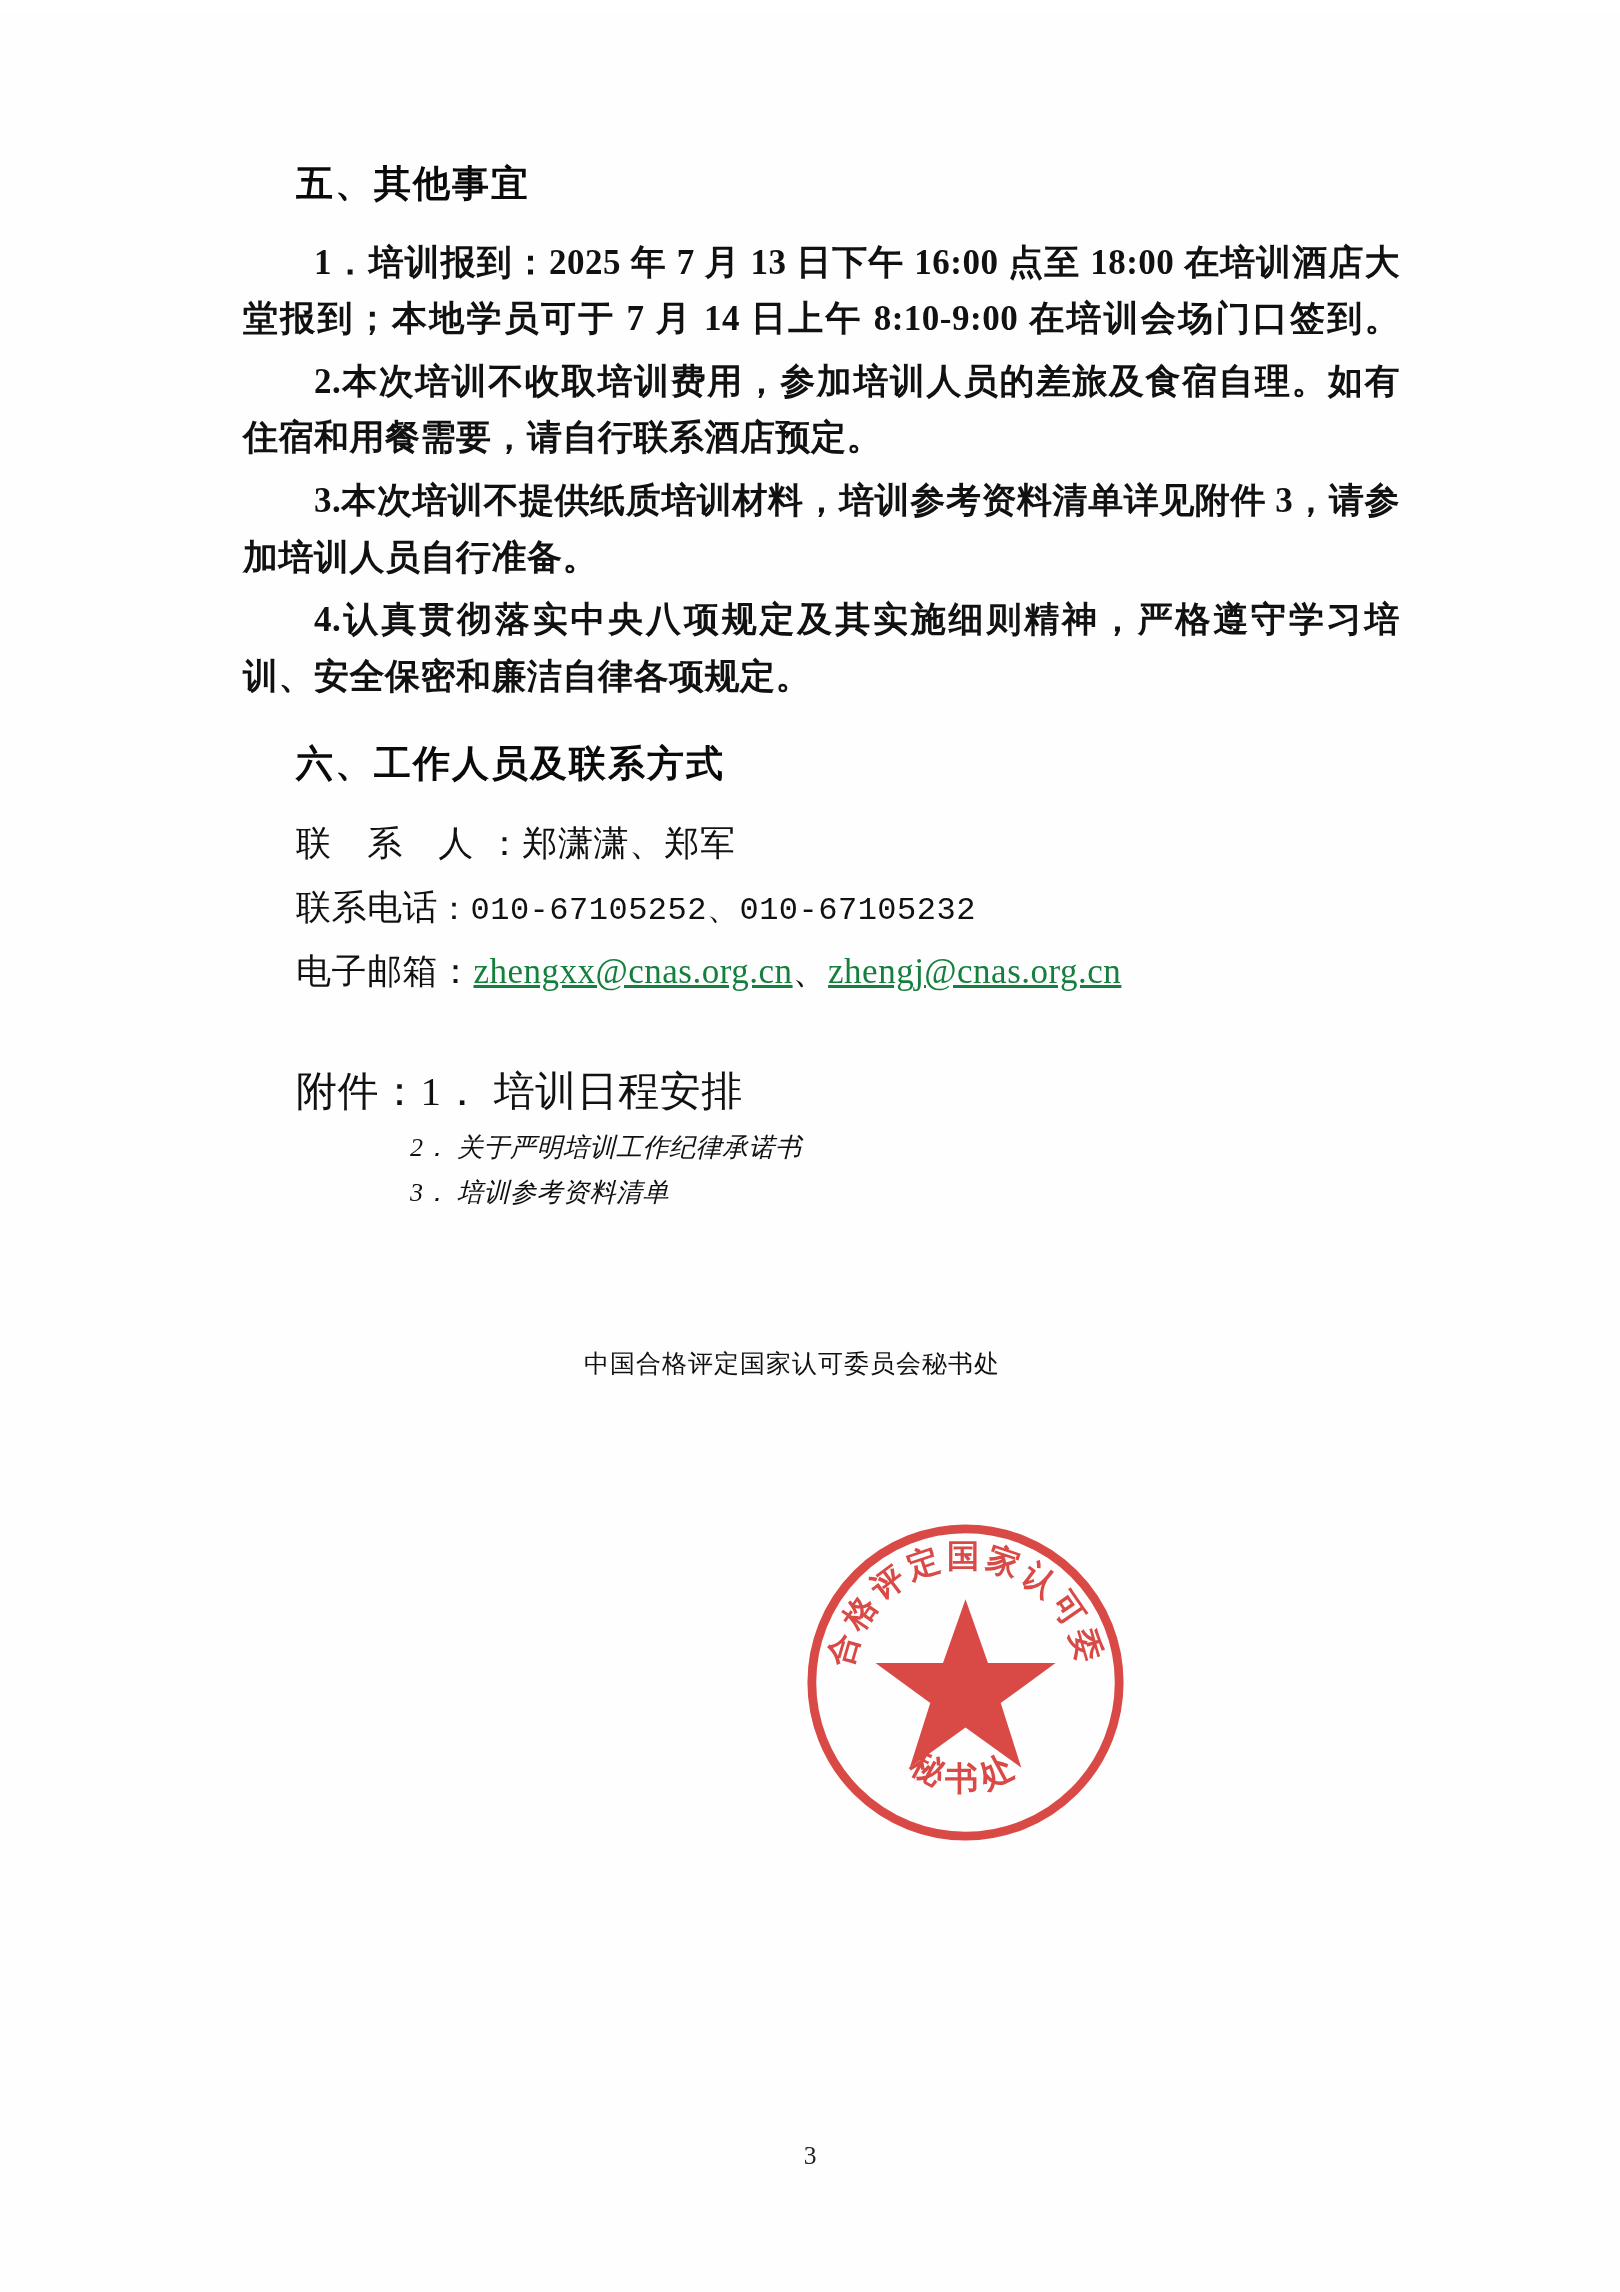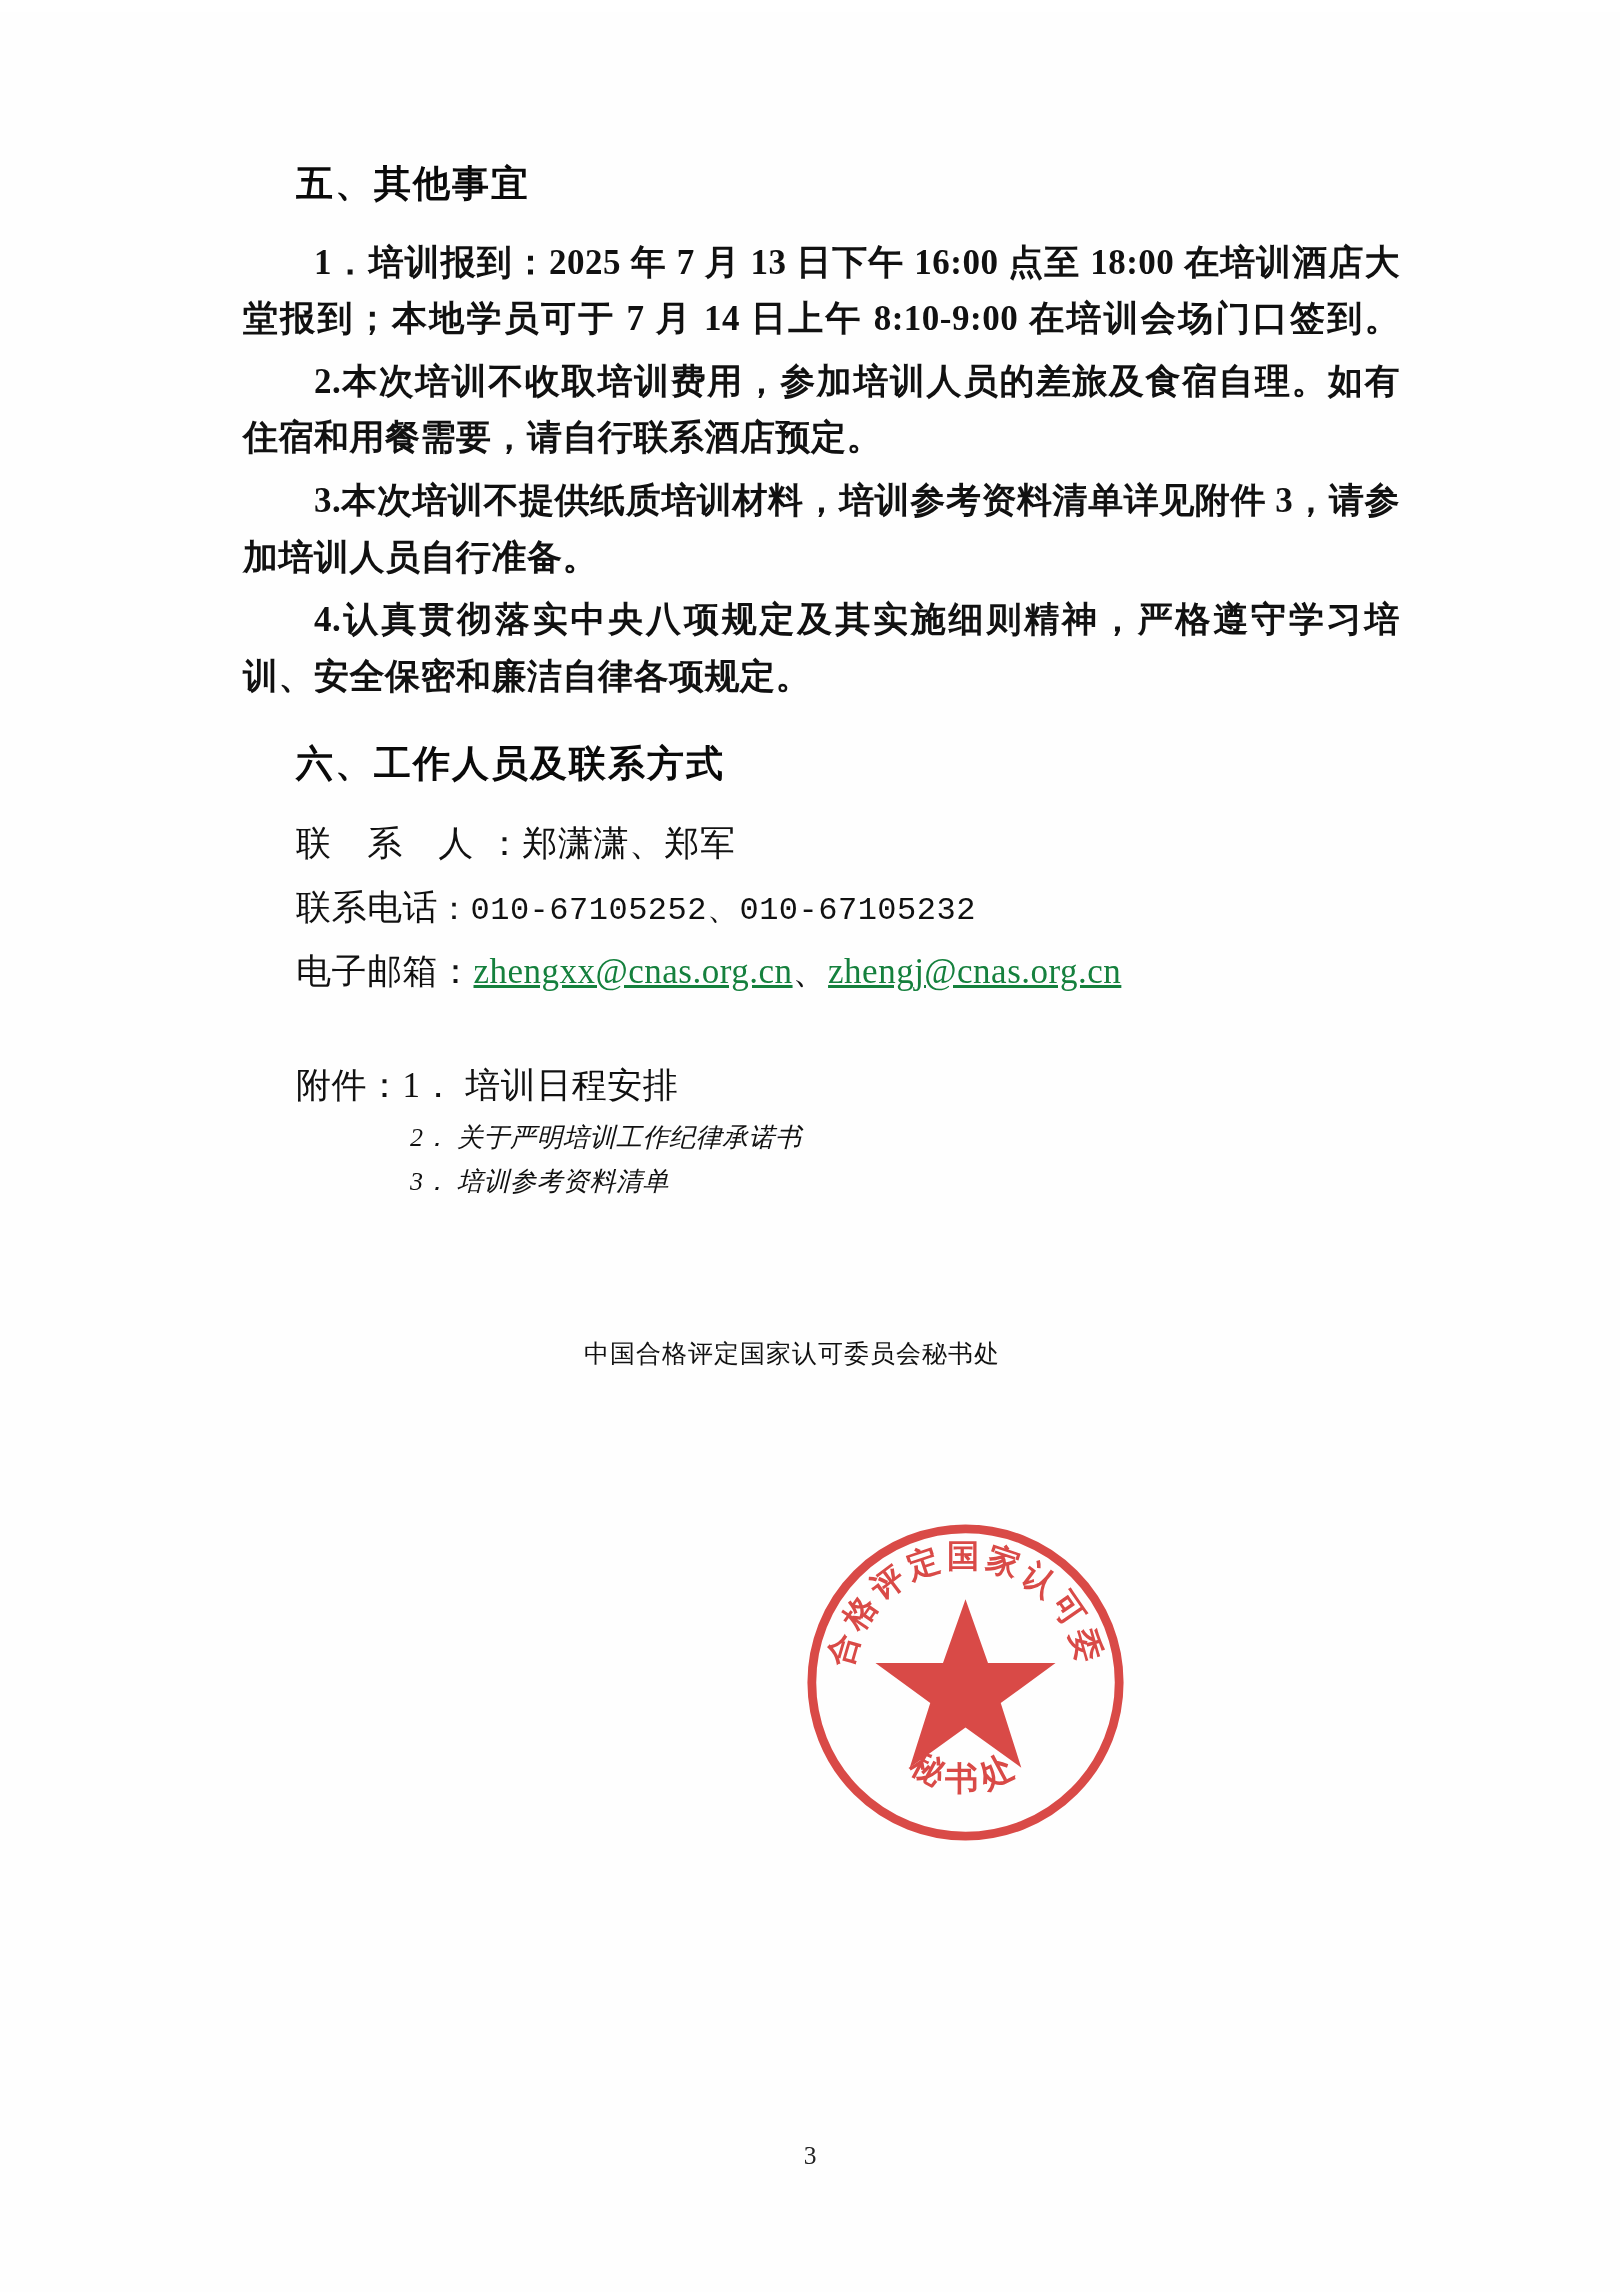--- a/index.html
+++ b/index.html
@@ -63,21 +63,21 @@
   }
   .email {
     text-decoration: underline;
     color: #15803d;
   }
   .attach-block {
     margin-top: 53px;
     margin-left: 53px;
   }
   .attach-head {
-    font-size: 35px;
+    font-size: 41px;
     line-height: 1.72;
     letter-spacing: 0.5px;
   }
   .attach-item {
     font-size: 26px;
     line-height: 1.72;
     letter-spacing: 0.5px;
     margin-left: 114px;
     font-style: italic;
   }

